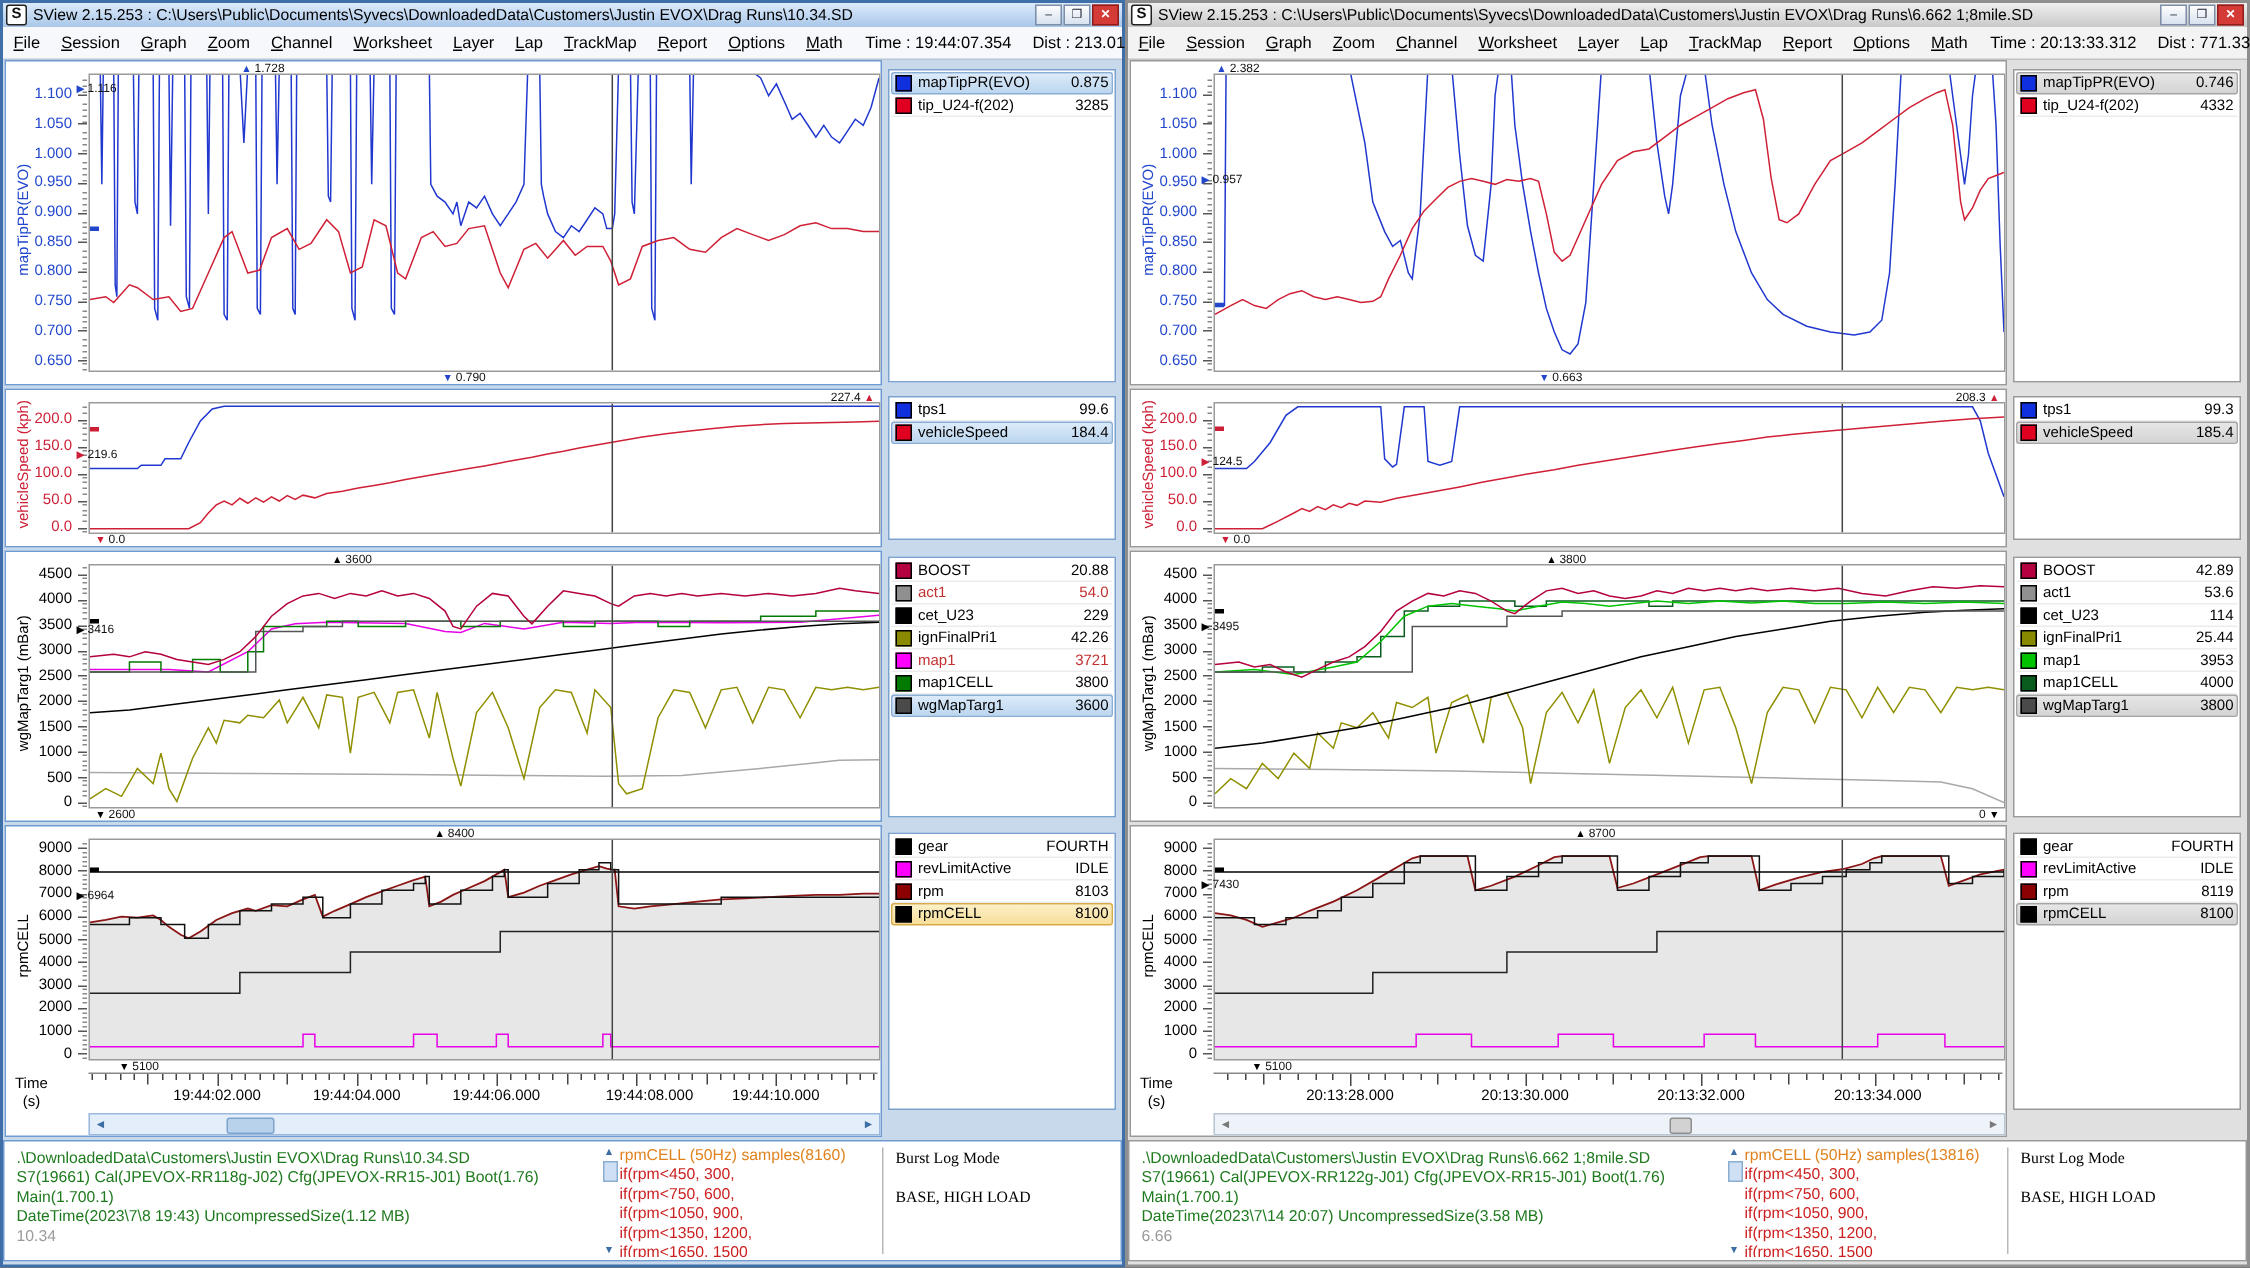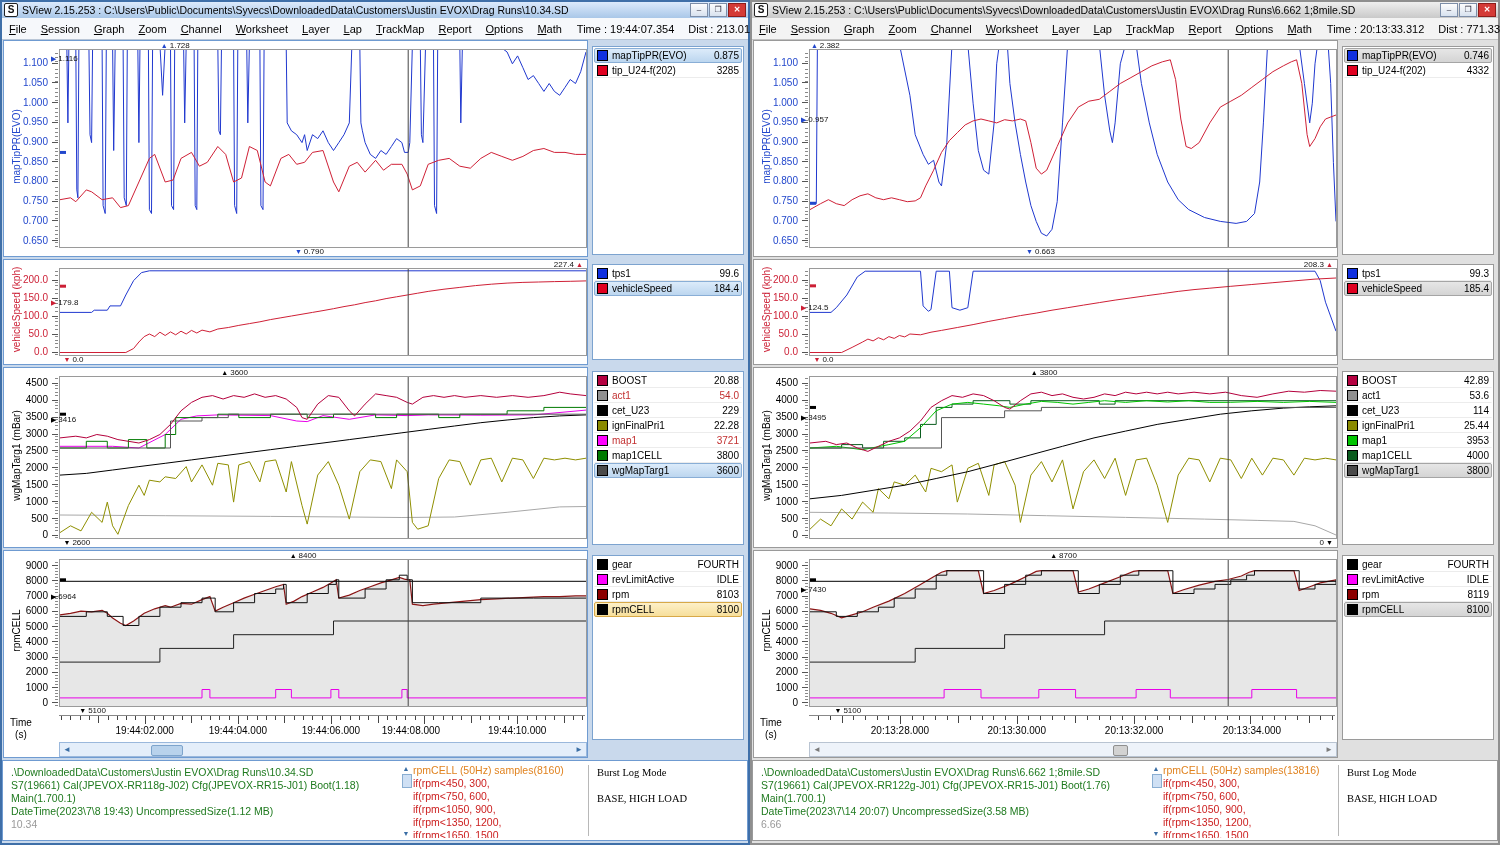--- a/index.html
+++ b/index.html
@@ -148,21 +148,21 @@
               <span class="lval">54.0</span>
             </div>
             <div class="lrow">
               <span class="lsw" style="background: rgb(0, 0, 0);"></span>
               <span class="lname">cet_U23</span>
               <span class="lval">229</span>
             </div>
             <div class="lrow">
               <span class="lsw" style="background: rgb(138, 138, 0);"></span>
               <span class="lname">ignFinalPri1</span>
-              <span class="lval">22.28</span>
+              <span class="lval">42.26</span>
             </div>
             <div class="lrow lred">
               <span class="lsw" style="background: rgb(255, 0, 255);"></span>
               <span class="lname">map1</span>
               <span class="lval">3721</span>
             </div>
             <div class="lrow">
               <span class="lsw" style="background: rgb(0, 122, 0);"></span>
               <span class="lname">map1CELL</span>
               <span class="lval">3800</span>
@@ -301,21 +301,21 @@
           <div class="ymark minor" style="top: 14.5042px; left: 51px;"></div>
           <div class="ymark minor" style="top: 10.8908px; left: 51px;"></div>
           <svg width="526" height="86" class="plotsvg" style="left: 55px; top: 8px;">
             <polyline points="0.0,43.4 31.6,43.4 34.2,41.2 47.3,41.2 50.0,36.9 60.5,36.9 65.8,26.0 73.6,11.6 81.5,3.6 89.4,1.8 526.0,1.8" fill="none" stroke="#2038cf" stroke-width="1"></polyline>
             <polyline points="0.0,83.5 65.8,83.5 73.6,79.5 78.9,73.0 84.2,67.6 89.4,65.0 94.7,67.6 99.9,63.2 105.2,66.5 110.5,62.9 115.7,65.8 121.0,62.2 126.2,65.0 131.5,61.4 136.8,64.0 142.0,61.1 149.9,62.9 157.8,60.0 168.3,58.5 178.8,56.4 189.4,54.6 199.9,52.8 210.4,50.6 220.9,48.8 231.4,47.0 242.0,45.2 252.5,43.4 263.0,41.6 273.5,39.7 284.0,37.6 294.6,35.8 305.1,33.6 315.6,31.8 326.1,29.6 336.6,27.8 347.2,26.0 357.7,24.2 368.2,22.4 384.0,20.2 399.8,18.4 415.5,16.6 431.3,15.2 447.1,14.1 462.9,13.4 478.7,13.0 494.4,12.6 510.2,12.3 526.0,11.9" fill="none" stroke="#cf2036" stroke-width="1"></polyline>
             <line x1="0" x2="6" y1="17.2" y2="17.2" stroke="#cc1f35" stroke-width="3"></line>
             <line x1="348.2" x2="348.2" y1="0" y2="86" stroke="#444" stroke-width="1"></line>
           </svg>
           <div class="marker" style="left: 59.52px; top: 95px;"><span class="tri" style="color: rgb(204, 31, 53);">▼ </span><span>0.0</span></div>
           <div class="marker" style="right: 4px; top: 0px;"><span>227.4 </span><span class="tri" style="color: rgb(204, 31, 53);">▲</span></div>
-          <div class="marker" style="left: 47px; top: 37.7134px;"><span class="tri" style="color: rgb(204, 31, 53);">▶ </span><span>179.8</span></div>
+          <div class="marker" style="left: 47px; top: 37.7134px;"><span class="tri" style="color: rgb(204, 31, 53);">▶ </span><span>219.6</span></div>
         </div>
         <div class="panel" style="top: 328px; height: 181px; left: 1px; width: 585px;">
           <div class="axis-label" style="color: rgb(0, 0, 0); left: -73px; top: 81.5px;">wgMapTarg1 (mBar)</div>
           <div class="ytick" style="top: 161.471px; color: rgb(0, 0, 0); left: 0px; width: 44px; text-align: right;">0</div>
           <div class="ymark" style="top: 166.971px; left: 48px;"></div>
           <div class="ytick" style="top: 144.559px; color: rgb(0, 0, 0); left: 0px; width: 44px; text-align: right;">500</div>
           <div class="ymark" style="top: 150.059px; left: 48px;"></div>
           <div class="ytick" style="top: 127.647px; color: rgb(0, 0, 0); left: 0px; width: 44px; text-align: right;">1000</div>
           <div class="ymark" style="top: 133.147px; left: 48px;"></div>
           <div class="ytick" style="top: 110.735px; color: rgb(0, 0, 0); left: 0px; width: 44px; text-align: right;">1500</div>
@@ -512,38 +512,38 @@
             <div class="xtick" style="left: 467.5px; height: 4px;"></div>
             <div class="xtick" style="left: 476.8px; height: 4px;"></div>
             <div class="xtick" style="left: 486.1px; height: 4px;"></div>
             <div class="xtick" style="left: 495.4px; height: 4px;"></div>
             <div class="xtick" style="left: 504.7px; height: 7px;"></div>
             <div class="xtick" style="left: 514px; height: 4px;"></div>
             <div class="xtick" style="left: 523.3px; height: 4px;"></div>
             <div class="xlab" style="left: 40.738px;">19:44:02.000</div>
             <div class="xlab" style="left: 133.84px;">19:44:04.000</div>
             <div class="xlab" style="left: 226.942px;">19:44:06.000</div>
-            <div class="xlab" style="left: 307px;">19:44:08.000</div>
+            <div class="xlab" style="left: 329px;">19:44:08.000</div>
             <div class="xlab" style="left: 413.146px;">19:44:10.000</div>
           </div>
           <div class="timelab" style="left: 6px; top: 166px;">
             <div>Time</div>
             <div>(s)</div>
           </div>
           <div class="sbar" style="left: 55px; top: 191px; width: 528px;">
             <div class="sarrow" style="left: 1px;">◄</div>
             <div class="sarrow" style="right: 1px;">►</div>
             <div class="sthumb" style="left: 90.81px; width: 30.12px;"></div>
           </div>
         </div>
       </div>
     <div class="statusbar" id="status0">
         <div class="st-left">
           <div class="st-green">.\DownloadedData\Customers\Justin EVOX\Drag Runs\10.34.SD</div>
-          <div class="st-green">S7(19661) Cal(JPEVOX-RR118g-J02) Cfg(JPEVOX-RR15-J01) Boot(1.18)</div>
+          <div class="st-green">S7(19661) Cal(JPEVOX-RR118g-J02) Cfg(JPEVOX-RR15-J01) Boot(1.76)</div>
           <div class="st-green">Main(1.700.1)</div>
           <div class="st-green">DateTime(2023\7\8 19:43) UncompressedSize(1.12 MB)</div>
           <div class="st-gray">10.34</div>
         </div>
         <div class="st-mid">
           <div class="st-vscroll">
             <div class="va" style="top: 0px;">▲</div>
             <div class="vthumb"></div>
             <div class="va" style="bottom: 0px;">▼</div>
           </div>

